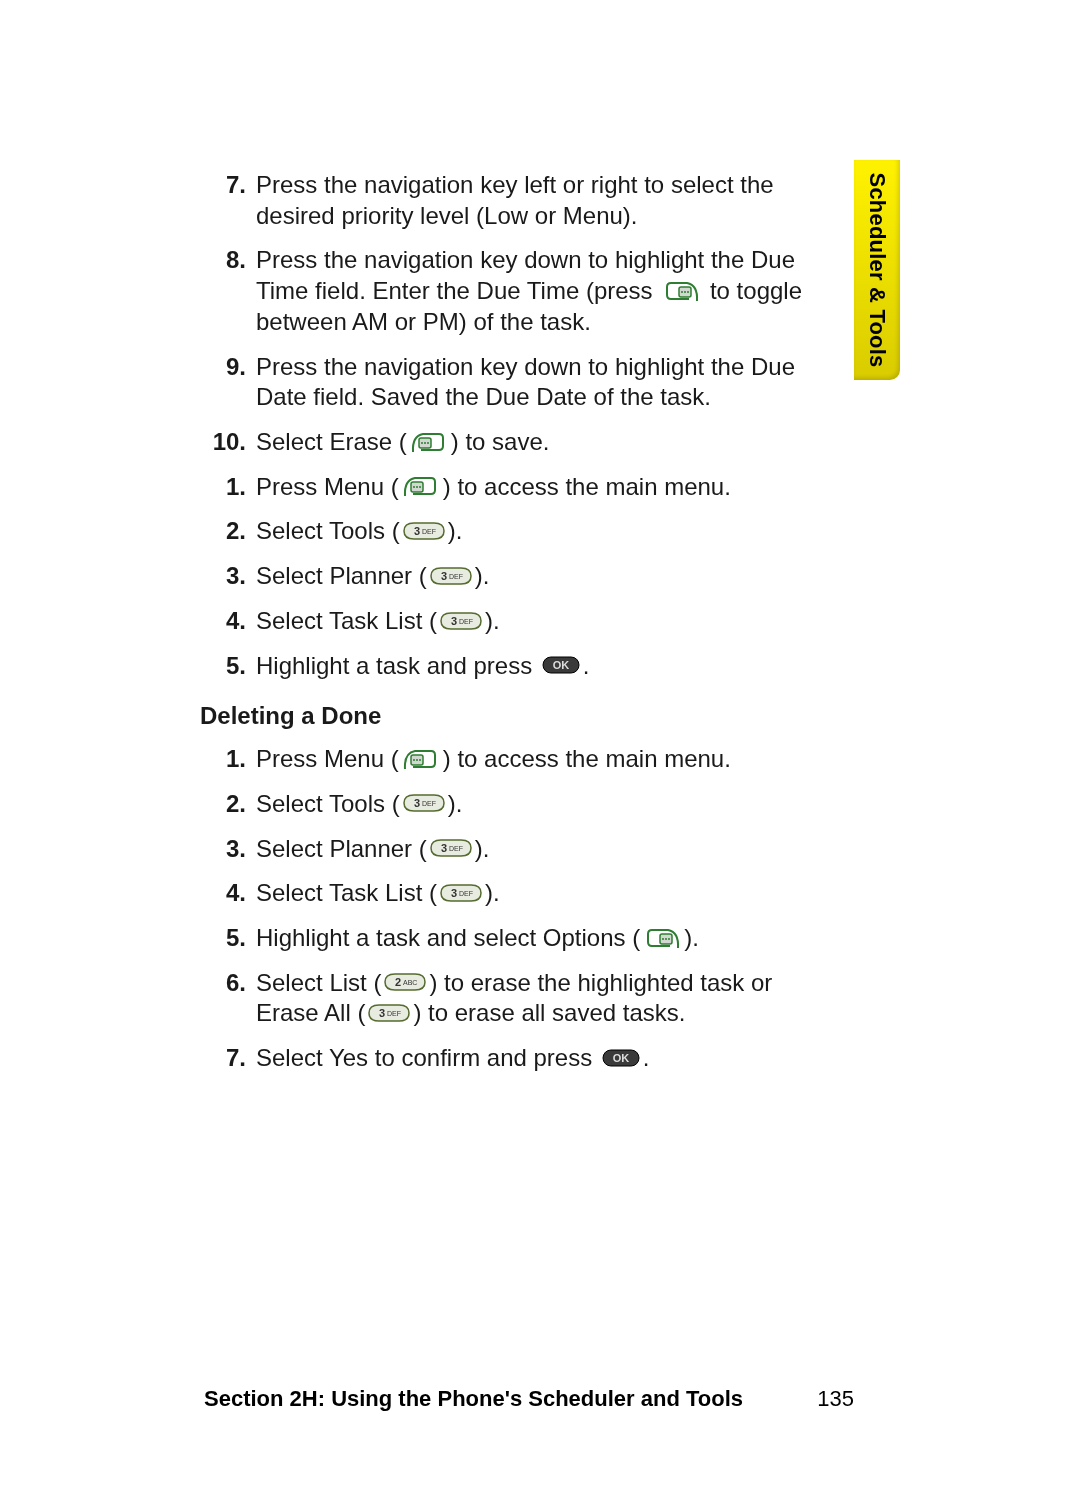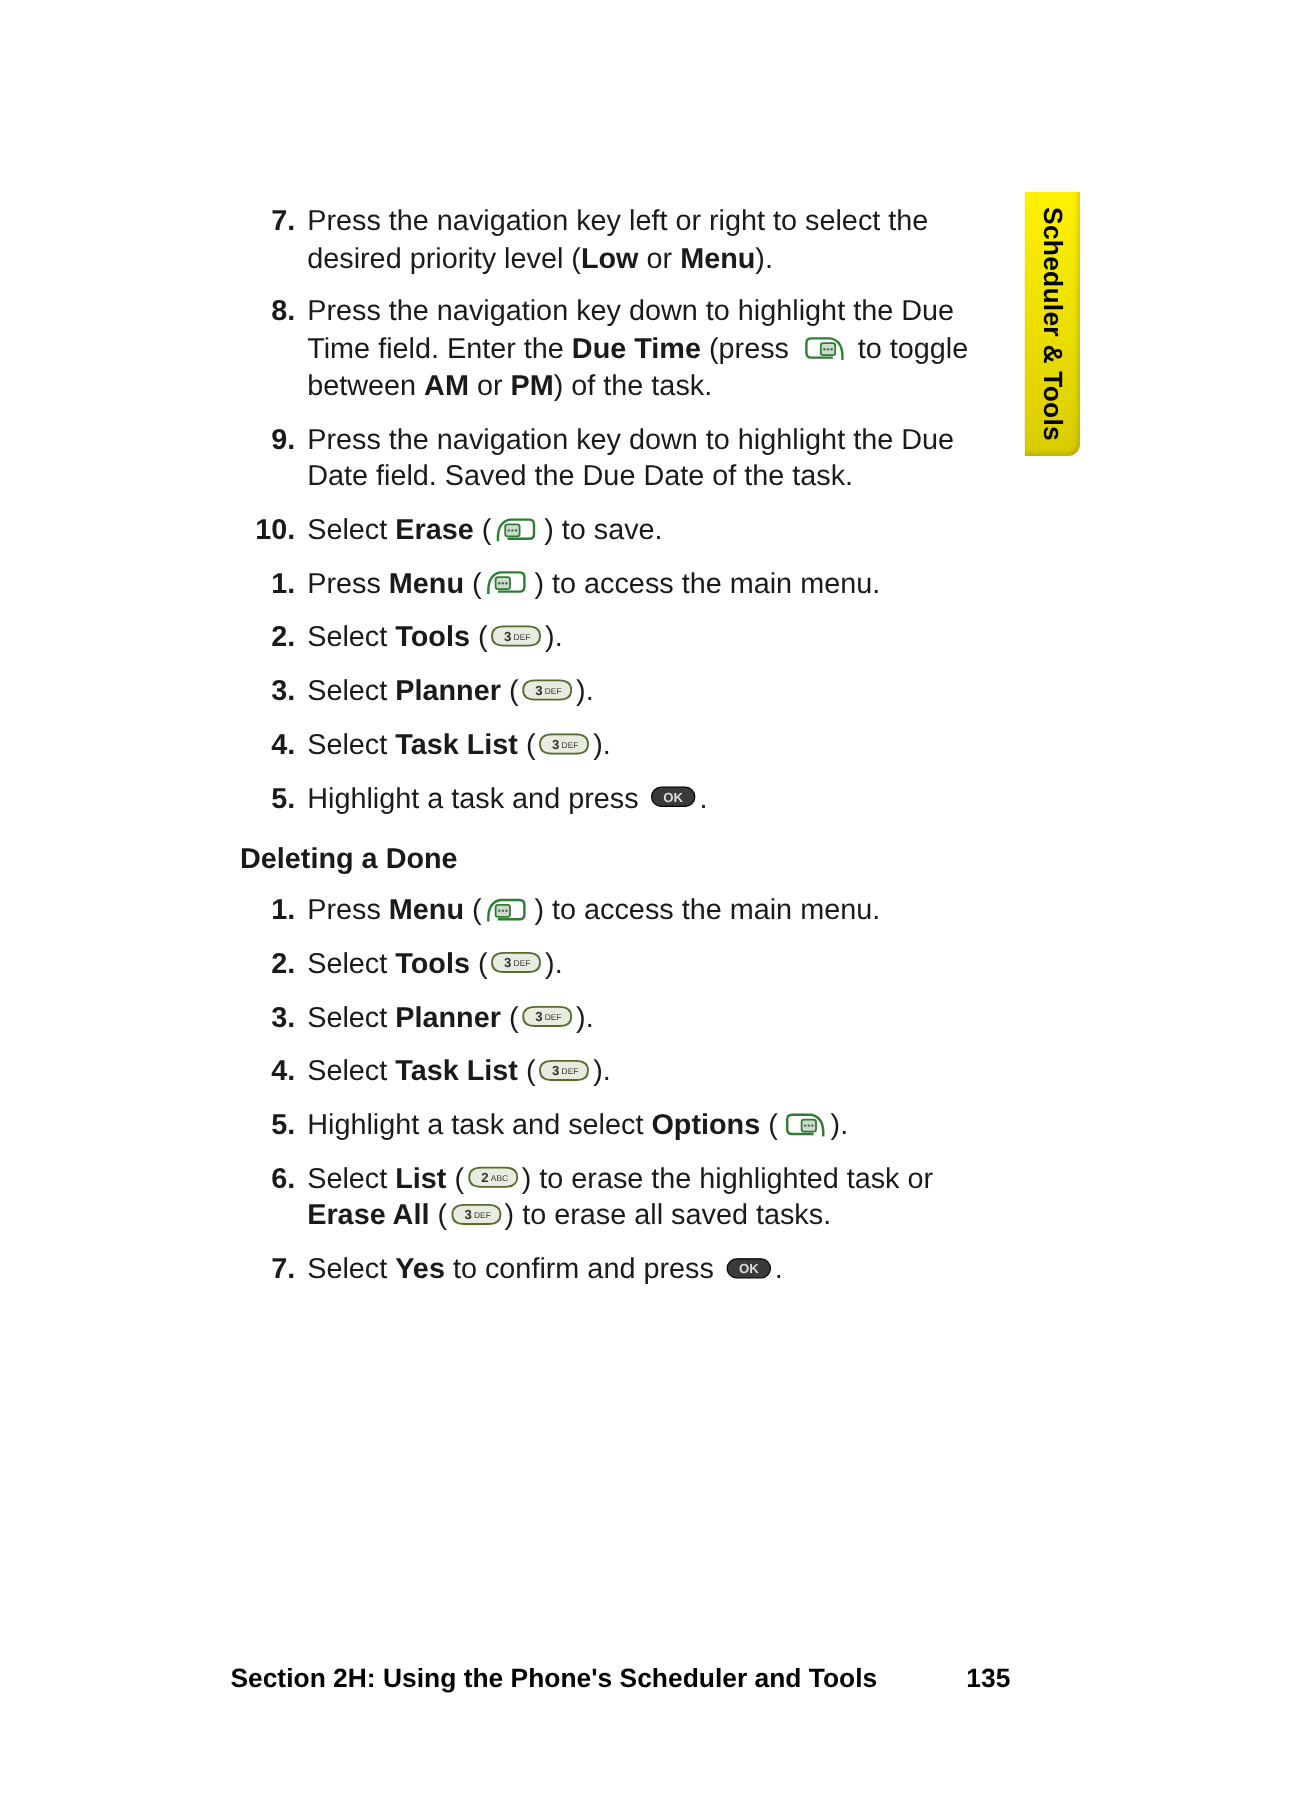--- a/index.html
+++ b/index.html
@@ -39,21 +39,21 @@
   }
   .ol-body {
     flex: 1 1 auto;
   }
   .ol-body p { margin: 0 0 4px 0; }
   .sub-h {
     font-weight: 700;
     margin-top: 16px;
     margin-bottom: 12px;
   }
-  b { font-weight: 700; }
+  b { font-weight: 400; }
 
   
   .icon-wrap {
     display: inline-block;
     vertical-align: middle;
     position: relative;
     top: -2px;
     margin: 0 2px;
   }
   svg { display: block; }
@@ -78,30 +78,30 @@
     white-space: nowrap;
     font-weight: 700;
     font-size: 22px;
     color: #000;
     letter-spacing: 0.2px;
   }
 
   
   .footer {
     position: absolute;
-    left: 192px;
+    left: 204px;
     bottom: 84px;
     width: 650px;
     font-weight: 700;
     font-size: 22px;
     color: #000;
   }
   .footer .pnum {
     float: right;
-    font-weight: 700;
+    font-weight: 400;
     margin-left: 32px;
   }
 </style>
 </head>
 <body>
 
 <div class="page">
 
   <div class="side-tab">
     <div class="side-tab-text">Scheduler &amp; Tools</div>

